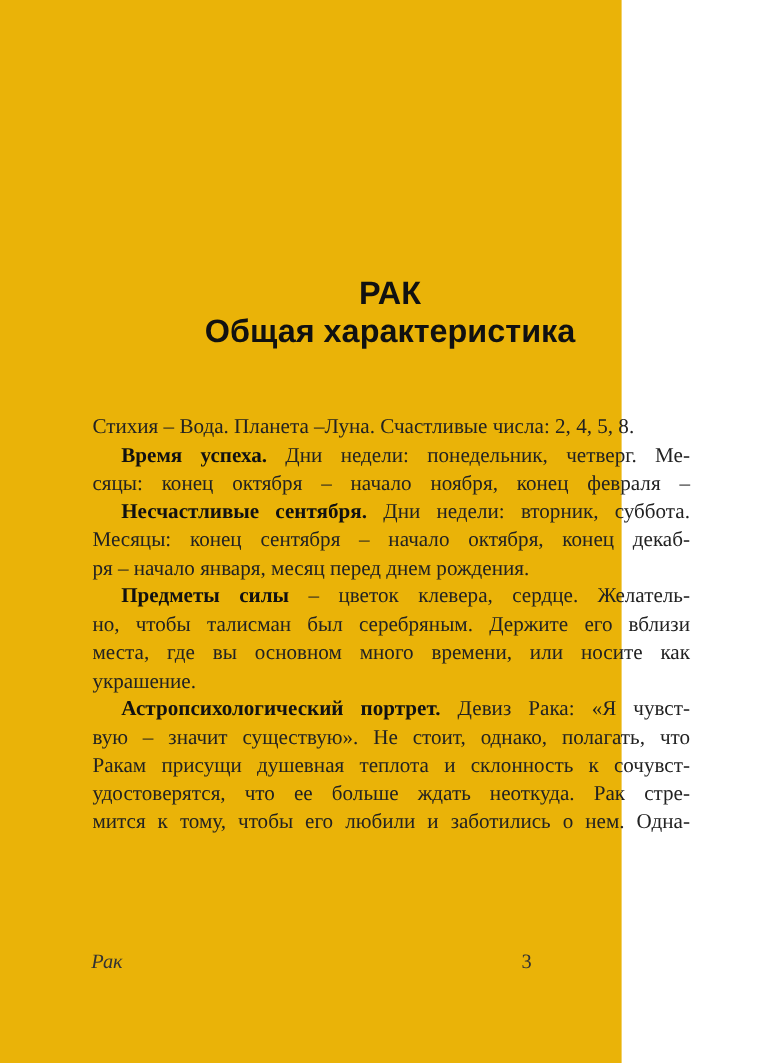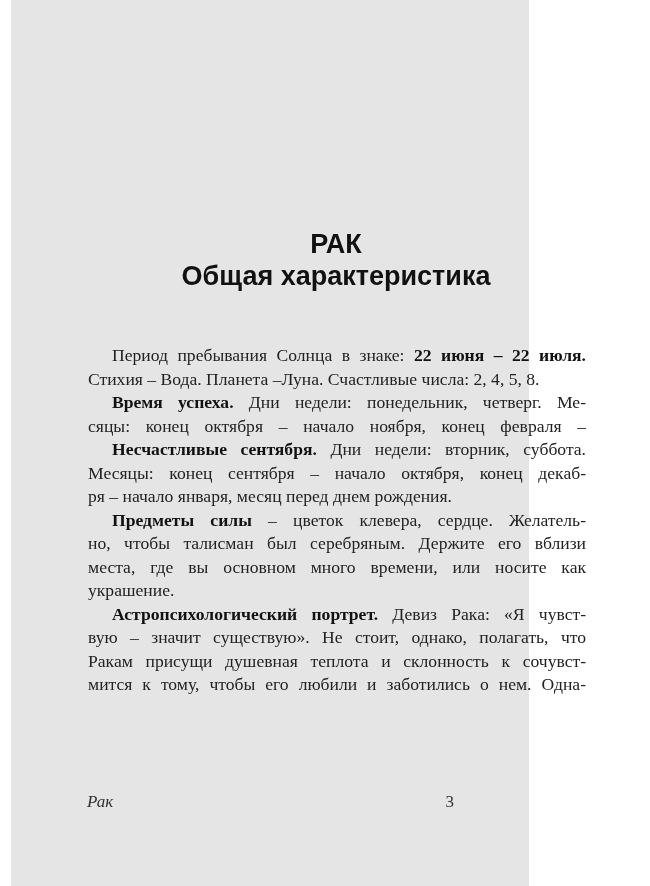--- a/index.html
+++ b/index.html
@@ -9,23 +9,23 @@
     }
     body {
       width: 650px;
       height: 886px;
       position: relative;
       overflow: hidden;
       color: #1a1a1a;
     }
     .page {
       position: absolute;
-      left: 11px; top: 0;
+      left: 0; top: 0;
       width: 518px; height: 886px;
-      background: #e5e5e5;
+      background: #eab308;
     }
     .heading {
       position: absolute;
       left: 0;
       width: 650px;
       top: 228px;
       text-align: center;
       font-family: "Liberation Sans", "DejaVu Sans", sans-serif;
       font-weight: bold;
       font-size: 27px;
@@ -83,21 +83,20 @@
 <div class="page">
 
   <div class="heading">
     <div>РАК</div>
     <div>Общая характеристика</div>
   </div>
 
   <div class="body-text">
 
     <div>
-      <span class="line indent"><span>Период пребывания Солнца в знаке: </span><b>22 июня – 22 июля.</b></span>
       <span class="line last"><span>Стихия – Вода. Планета –Луна. Счастливые числа: 2, 4, 5, 8.</span></span>
     </div>
 
     <div>
       <span class="line indent"><b>Время успеха.</b><span> Дни недели: понедельник, четверг. Ме-</span></span>
       <span class="line"><span>сяцы: конец октября – начало ноября, конец февраля –</span></span>
     </div>
 
     <div>
       <span class="line indent"><b>Несчастливые сентября.</b><span> Дни недели: вторник, суббота.</span></span>
@@ -109,20 +108,21 @@
       <span class="line indent"><b>Предметы силы</b><span> – цветок клевера, сердце. Желатель-</span></span>
       <span class="line"><span>но, чтобы талисман был серебряным. Держите его вблизи</span></span>
       <span class="line"><span>места, где вы основном много времени, или носите как</span></span>
       <span class="line last"><span>украшение.</span></span>
     </div>
 
     <div>
       <span class="line indent"><b>Астропсихологический портрет.</b><span> Девиз Рака: «Я чувст-</span></span>
       <span class="line"><span>вую – значит существую». Не стоит, однако, полагать, что</span></span>
       <span class="line"><span>Ракам присущи душевная теплота и склонность к сочувст-</span></span>
+      <span class="line"><span>удостоверятся, что ее больше ждать неоткуда. Рак стре-</span></span>
       <span class="line"><span>мится к тому, чтобы его любили и заботились о нем. Одна-</span></span>
     </div>
 
   </div>
 
   <div class="footer-left">Рак</div>
   <div class="footer-right">3</div>
 
 </div>
 

